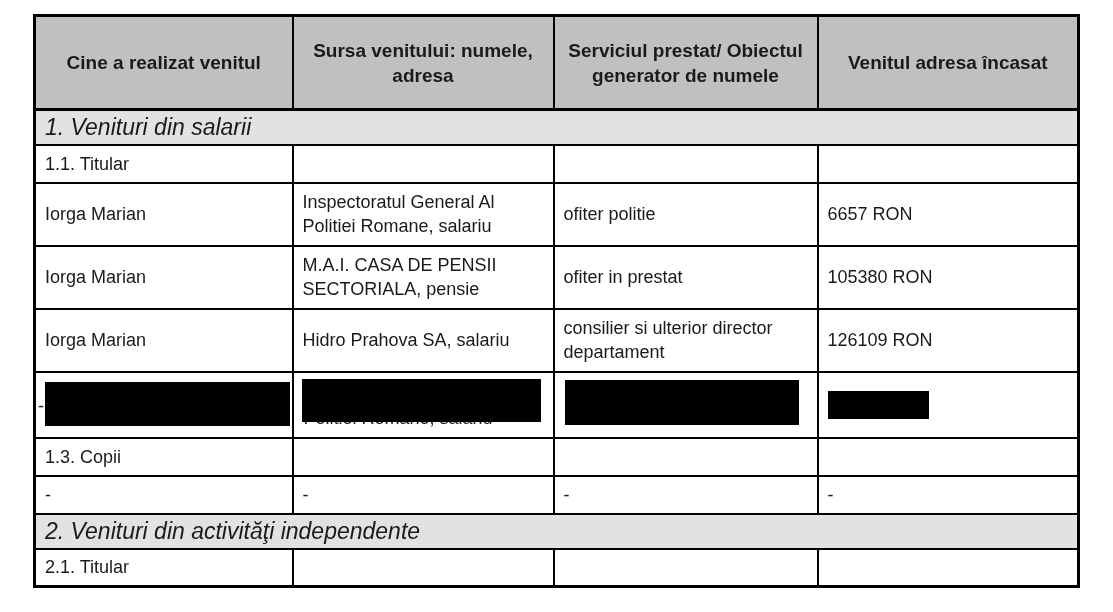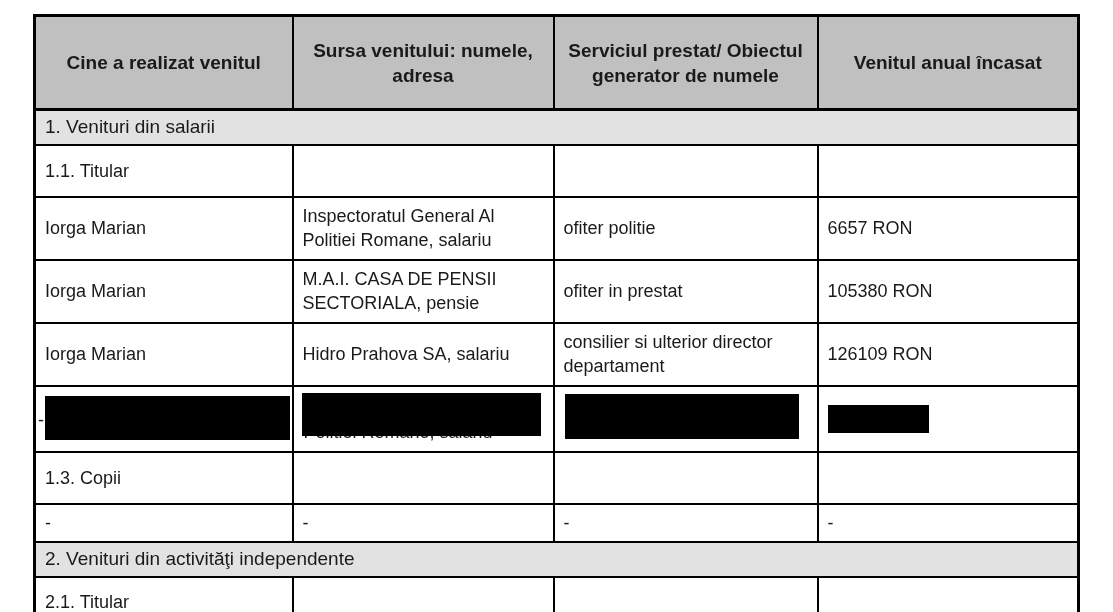--- a/index.html
+++ b/index.html
@@ -40,25 +40,26 @@
     background: var(--header-bg);
     font-weight: bold;
     font-size: 19px;
     line-height: 25px;
     text-align: center;
     height: 94px;
     border-bottom: 3px solid var(--border-color);
   }
   tr.section-row td {
     background: var(--section-bg);
-    font-size: 19px;
+    font-style: italic;
+    font-size: 23px;
     height: 35px;
     padding-top: 3px; padding-bottom: 3px;
   }
-  tr.label-row td { height: 52px; }
+  tr.label-row td { height: 38px; }
   tr.data-row td { height: 38px; }
   tr.data-row.tall td { height: 63px; }
   tr.redacted-row td { height: 66px; padding: 6px 8px; }
   .redact-wrap { position: relative; height: 52px; }
   .under-frag {
     position: absolute;
     font-size: 18px;
     white-space: nowrap;
     color: var(--text-color);
   }
@@ -79,21 +80,21 @@
       <col style="width:258px">
       <col style="width:261px">
       <col style="width:264px">
       <col style="width:261px">
     </colgroup>
     <thead>
       <tr>
         <th>Cine a realizat venitul</th>
         <th>Sursa venitului: numele, adresa</th>
         <th>Serviciul prestat/ Obiectul generator de numele</th>
-        <th>Venitul anual încasat</th>
+        <th>Venitul adresa încasat</th>
       </tr>
     </thead>
     <tbody>
         <tr class="section-row">
           <td colspan="4">1. Venituri din salarii</td>
         </tr>
         <tr class="label-row">
           <td>1.1. Titular</td>
           <td></td>
           <td></td>

